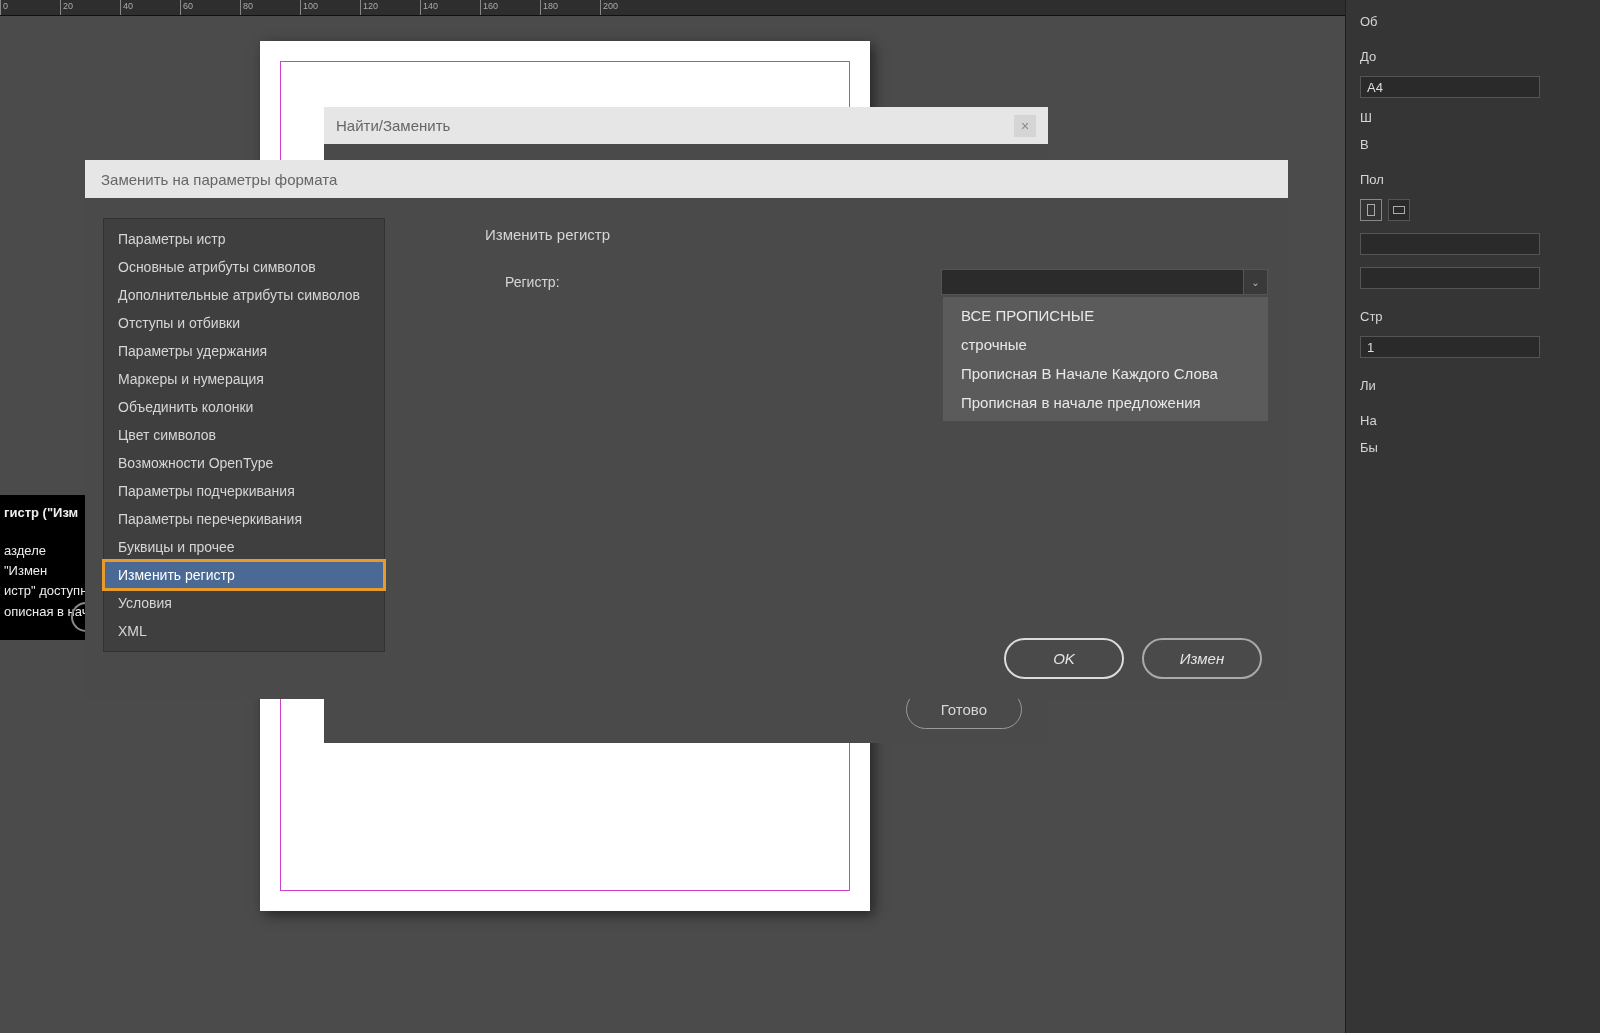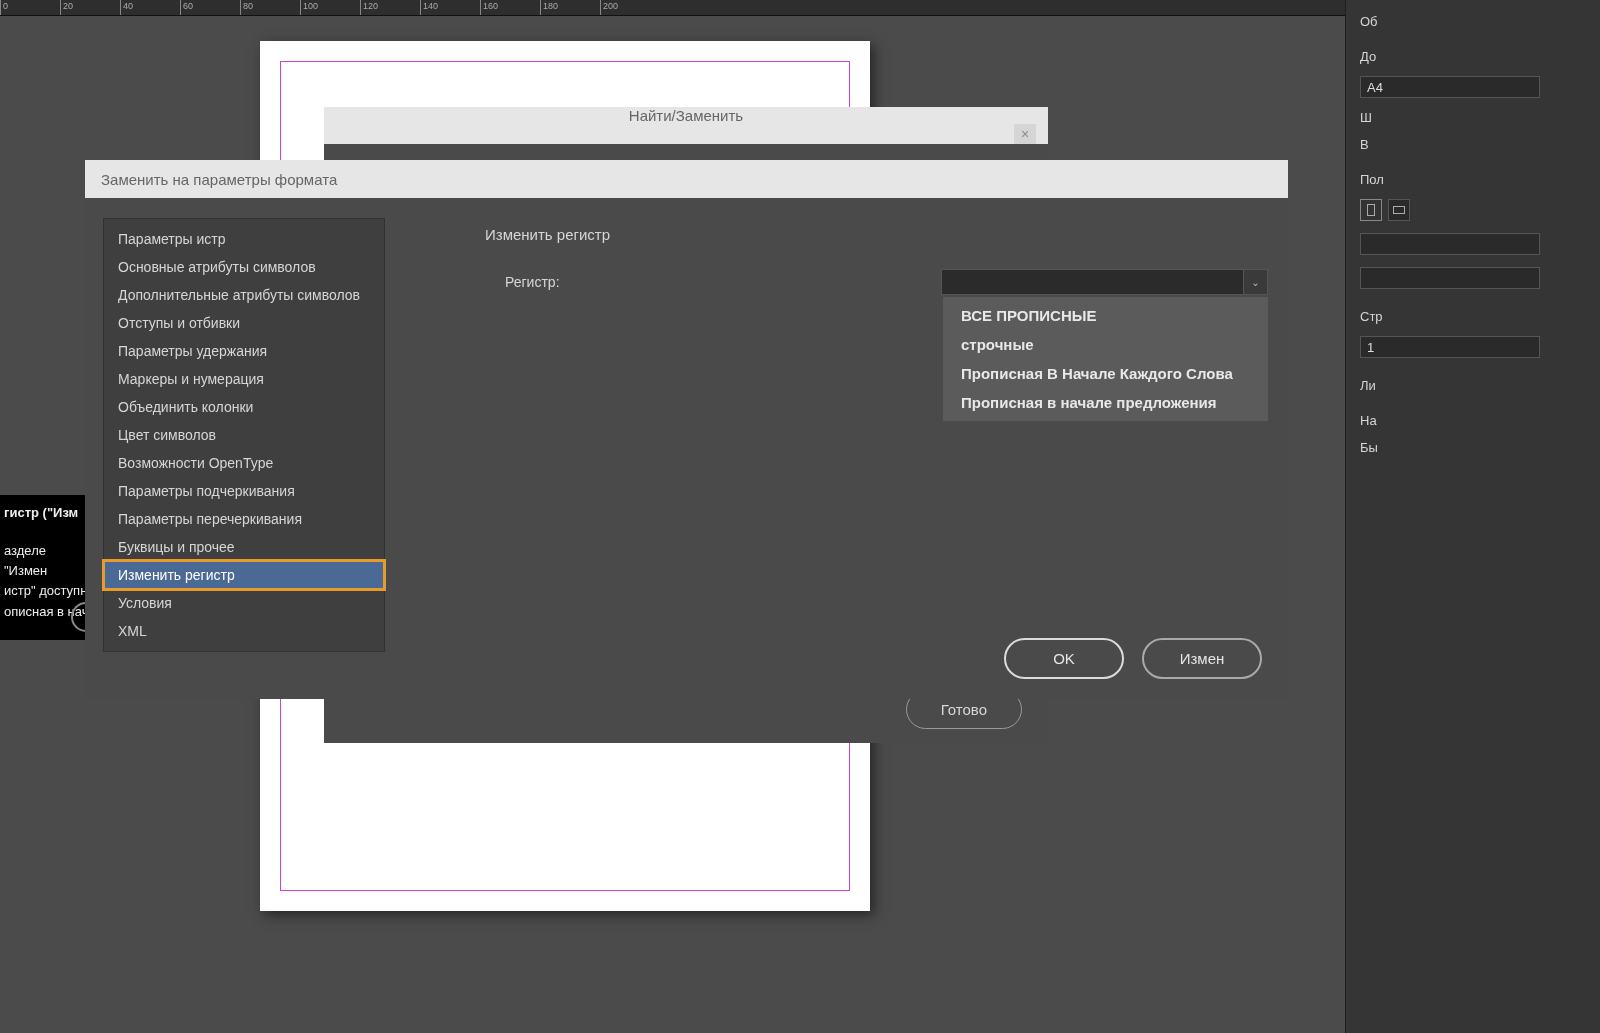--- a/index.html
+++ b/index.html
@@ -99,21 +99,20 @@
 .find-dialog {
   position: absolute;
   left: 324px; top: 107px;
   width: 724px; height: 636px;
   background: #4a4a4a;
 }
 .find-dialog .titlebar {
   height: 37px; background: #e6e6e6; color: #666;
   display: flex; align-items: center; padding: 0 12px;
   font-size: 15px;
-  flex-direction: column;
 }
 .find-dialog .close {
   margin-left: auto; width: 22px; height: 22px;
   background: #d5d5d5; color: #888;
   display: flex; align-items: center; justify-content: center;
   font-size: 14px; cursor: default;
 }
 .find-dialog .done-btn {
   position: absolute; bottom: 14px; right: 26px;
   border: 1px solid #9a9a9a; border-radius: 22px;
@@ -178,25 +177,25 @@
   color: #bbb; font-size: 10px;
 }
 .dd-menu {
   position: absolute; top: 26px; left: 0;
   width: 327px;
   background: #5b5b5b;
   border: 1px solid #4a4a4a;
   padding: 4px 0;
   z-index: 10;
 }
-.dd-opt { padding: 6px 18px; color: #e8e8e8; font-size: 15px; cursor: default; font-weight: bold; }
+.dd-opt { padding: 6px 18px; color: #e8e8e8; font-size: 15px; cursor: default; }
 
 .dlg-buttons {
   position: absolute; right: 26px; bottom: 20px;
-  display: flex; gap: 18px;
+  display: flex; gap: 18px; font-style: italic;
 }
 .dlg-btn {
   border: 2px solid #aaa; border-radius: 22px;
   padding: 10px 0; width: 120px; text-align: center;
   color: #e5e5e5; font-size: 15px; background: transparent;
 }
 .dlg-btn.primary { border-color: #dcdcdc; }
 
 </style>
 </head>

